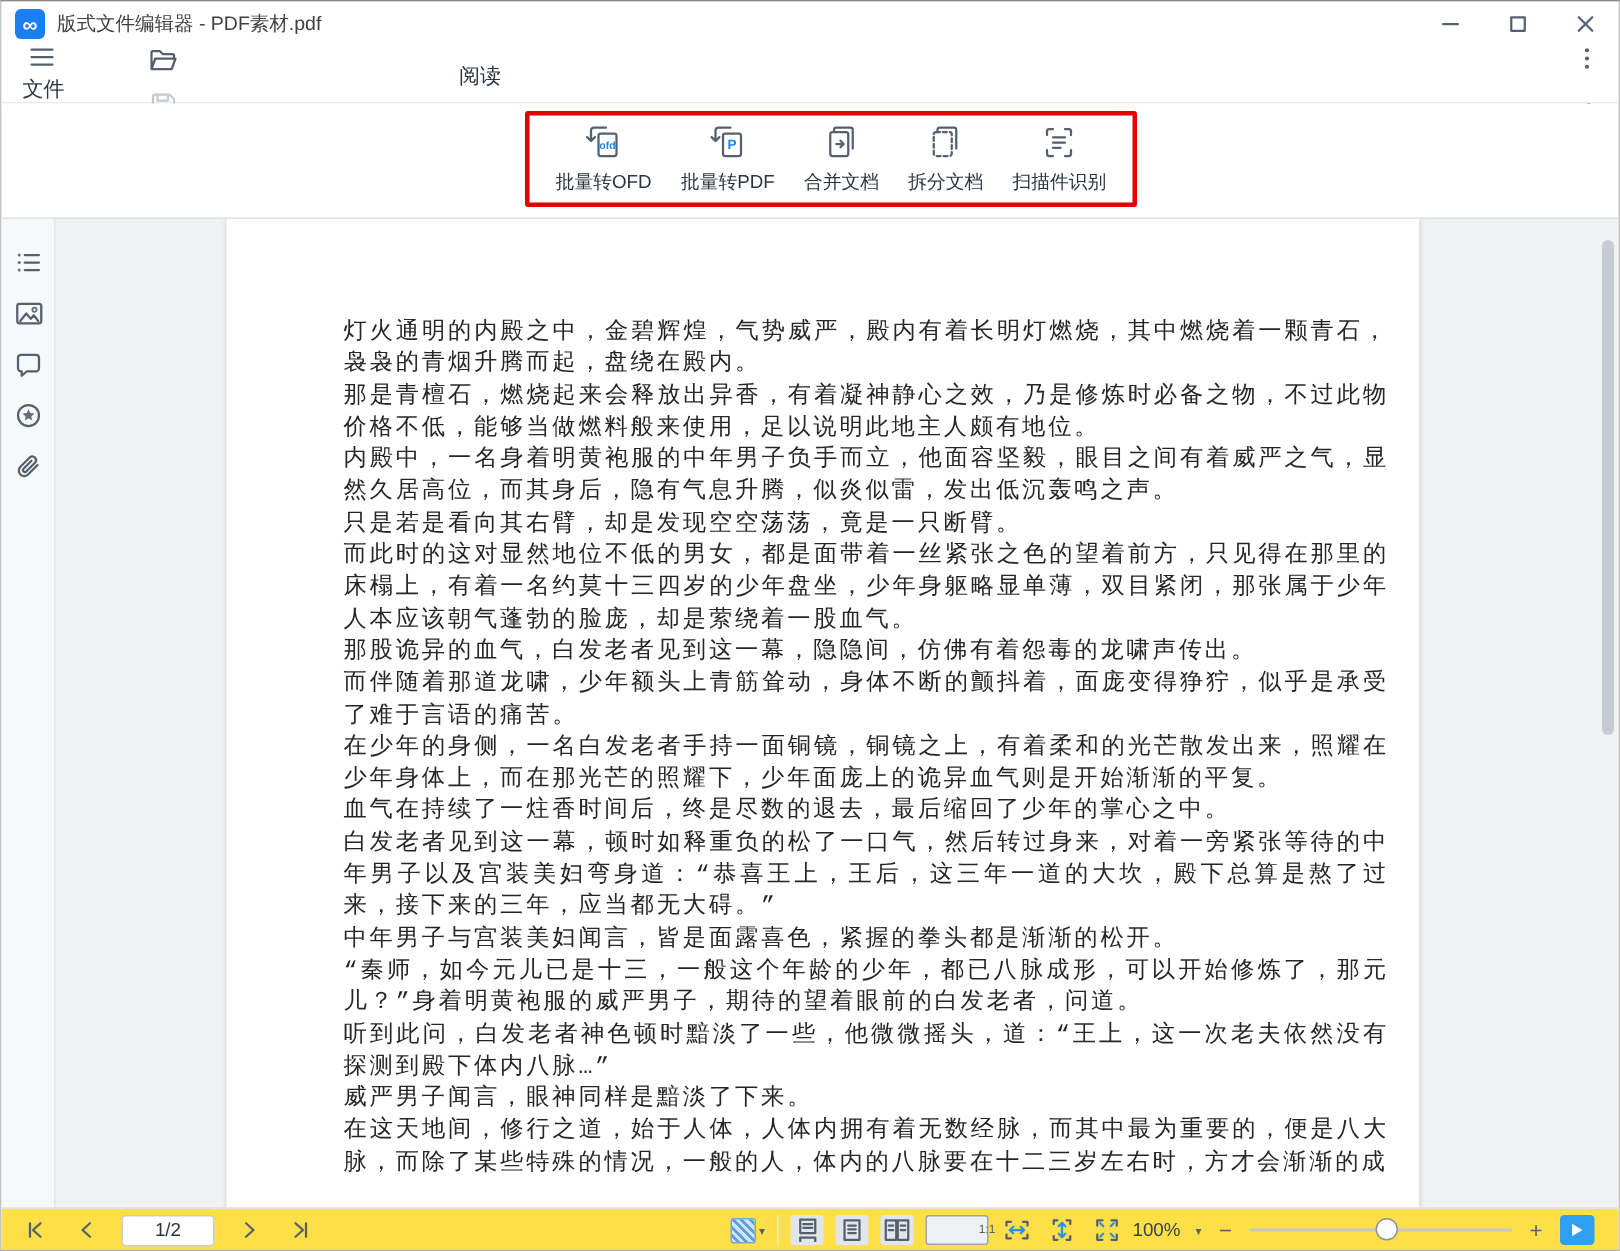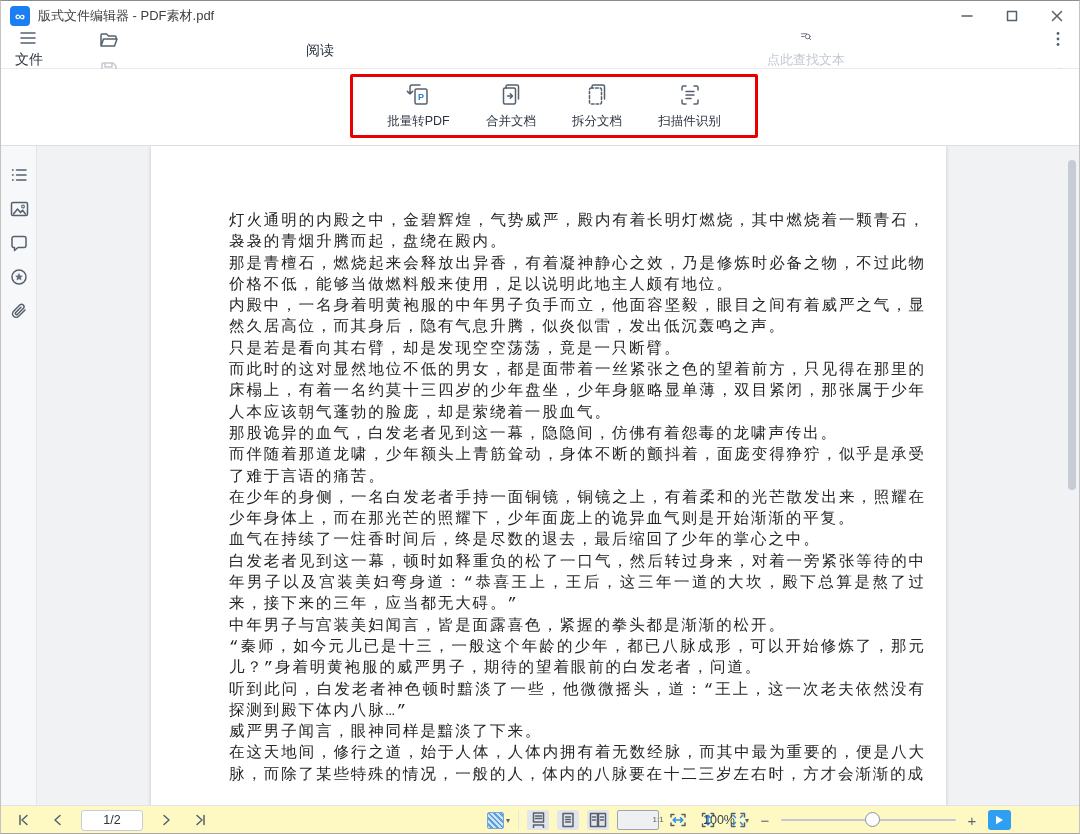--- a/index.html
+++ b/index.html
@@ -50,36 +50,36 @@
   .sidebar{position:absolute;left:0;top:0;bottom:0;width:36px;background:#f7f8fa;border-right:1px solid #e3e5e8;}
   .sb-btn{width:36px;height:34px;display:flex;align-items:center;justify-content:center;cursor:pointer;}
   .sidebar .sb-btn:first-child{margin-top:12px;}
   .canvas{position:absolute;left:36px;top:0;right:0;bottom:0;overflow:hidden;}
   .page{position:absolute;left:114px;top:0;width:795px;height:1400px;background:#fff;
     box-shadow:0 0 4px rgba(0,0,0,.18);padding:65px 20px 0 78px;}
   .page-text p{margin:0;text-align:justify;font-family:Liberation Mono, monospace;
     font-size:15.5px;line-height:21.3px;letter-spacing:1.9px;color:#262626;}
   .scroll-thumb{position:absolute;right:3px;top:14px;width:8px;height:330px;border-radius:4px;background:#c7ccd4;cursor:pointer;}
   
-  .statusbar{position:absolute;left:0;bottom:0;right:0;height:28px;background:#fef9c3;border-top:1px solid #e1e3e6;
+  .statusbar{position:absolute;left:0;bottom:0;right:0;height:28px;background:#fde047;border-top:1px solid #e1e3e6;
     display:flex;align-items:center;}
   .sb-item{position:absolute;top:0;height:28px;display:flex;align-items:center;}
   .navg{left:12px;gap:14px;}
   .navbtn{width:20px;height:22px;display:flex;align-items:center;justify-content:center;cursor:pointer;}
   .page-input{width:62px;height:21px;border:1px solid #c9ccd2;border-radius:3px;background:#fff;
     text-align:center;font-size:12.5px;color:#2b3440;font-family:"Liberation Sans",sans-serif;}
   .viewg{left:486px;gap:8px;}
   .swatch{width:17px;height:17px;border:1px solid #7aa6d8;border-radius:2px;cursor:pointer;
     background:repeating-linear-gradient(45deg,#cfe4f8 0 2px,#5e9fe0 2px 4px);}
   .caret{font-size:8px;color:#5a6470;margin-left:2px;}
   .vbtn{width:22px;height:20px;display:flex;align-items:center;justify-content:center;border-radius:2px;cursor:pointer;}
   .vbtn.on{background:#e2e5e9;}
   .vbtn.pressed{border:1px solid #9aa5b1;background:#eef0f2;padding-left:40px;}
   .ratio{font-size:8px;color:#55606e;line-height:1;letter-spacing:0;}
-  .zoomg{left:702px;gap:8px;}
+  .zoomg{left:754px;gap:8px;}
   .zoom-val{font-size:12.5px;color:#39424d;cursor:pointer;}
   .pm{font-size:15px;color:#5a6470;cursor:pointer;width:16px;text-align:center;}
   .slider{position:relative;width:175px;height:20px;cursor:pointer;}
   .slider .track{position:absolute;left:0;right:0;top:9px;height:2px;background:#c3c8d0;border-radius:1px;}
   .slider .knob{position:absolute;left:84px;top:2px;width:15px;height:15px;border-radius:50%;
     background:#fdfdfd;border:1.5px solid #8a93a0;}
   .playbtn{width:23px;height:20px;border-radius:3px;background:#2f9ff2;display:flex;align-items:center;justify-content:center;cursor:pointer;}
 </style>
 </head>
 <body>
@@ -161,28 +161,20 @@
       <span class="tab">注释</span>
       <span class="tab active">转换</span>
       <span class="tab">编辑</span>
       <span class="tab">安全</span>
       <span class="tab">页面</span>
       <span class="tab">签章</span>
       <span class="tab">高级</span>
       <span class="tab">签批</span>
     </div>
 
-    <div class="mb-item searchbox">
-      <svg width="20" height="18" viewBox="0 0 20 18">
-        <path class="ic" d="M2,5 H11 M2,10 H7"></path>
-          <circle class="ic" cx="13" cy="10" r="4.2"></circle>
-          <path class="ic" d="M16,13.2 L18.5,15.5"></path>
-        </svg>
-      <span class="search-ph">点此查找文本</span>
-    </div>
 
     <div class="mb-item mb-right">
       <div class="qbtn">
         <svg width="4" height="16" viewBox="0 0 4 16">
             <circle cx="2" cy="2.5" r="1.4" fill="#55606e"></circle>
             <circle cx="2" cy="8" r="1.4" fill="#55606e"></circle>
             <circle cx="2" cy="13.5" r="1.4" fill="#55606e"></circle>
           </svg>
       </div>
       <div class="vdiv"></div>
@@ -197,20 +189,28 @@
         <svg width="14" height="9" viewBox="0 0 14 9">
             <path class="ic" d="M2,7 L7,2 L12,7"></path>
           </svg>
       </div>
     </div>
   </div>
 
   <div class="ribbon">
     <div class="red-box">
 
+      <div class="rtool">
+        <svg width="28" height="26" viewBox="0 0 28 26">
+          <path class="ic" d="M16,3 H8 a2,2 0 0 0 -2,2 V12 M6,12 l-2.6,-2.6 M6,12 l2.6,-2.6"></path>
+          <rect class="ic" x="11" y="7" width="12" height="15" rx="1.5"></rect>
+          <text x="17" y="17" text-anchor="middle" class="badge">ofd</text>
+        </svg>
+        <span class="lbl">批量转OFD</span>
+      </div>
 
       <div class="rtool">
         <svg width="28" height="26" viewBox="0 0 28 26">
           <path class="ic" d="M16,3 H8 a2,2 0 0 0 -2,2 V12 M6,12 l-2.6,-2.6 M6,12 l2.6,-2.6"></path>
           <rect class="ic" x="11" y="7" width="12" height="15" rx="1.5"></rect>
           <text x="17" y="17.5" text-anchor="middle" class="badge" style="font-size:9px">P</text>
         </svg>
         <span class="lbl">批量转PDF</span>
       </div>
 

